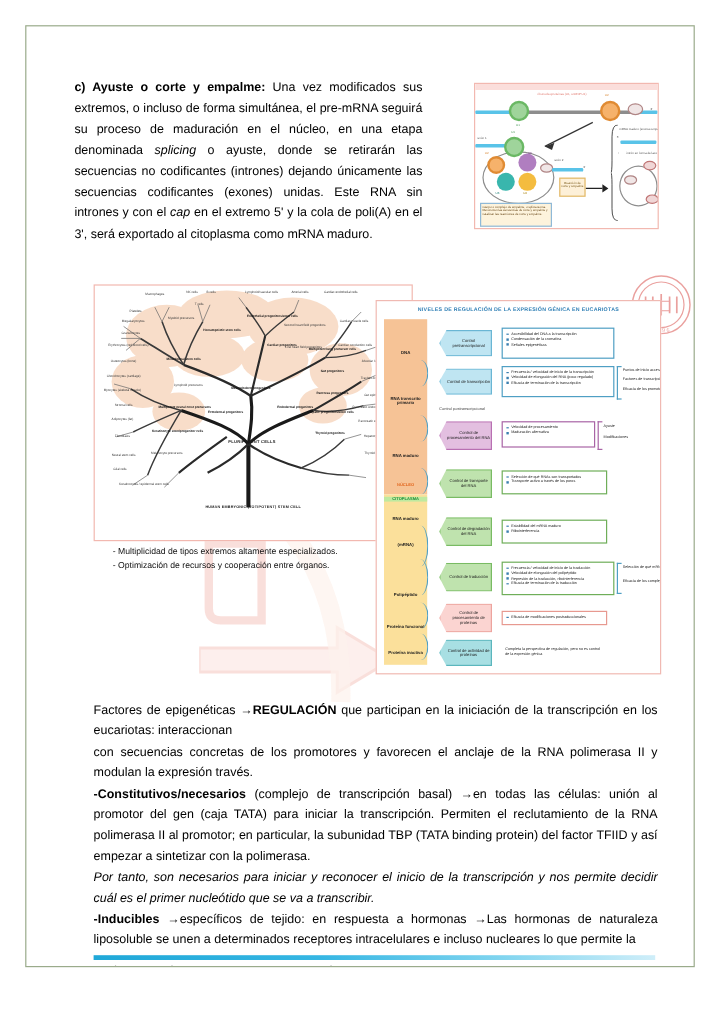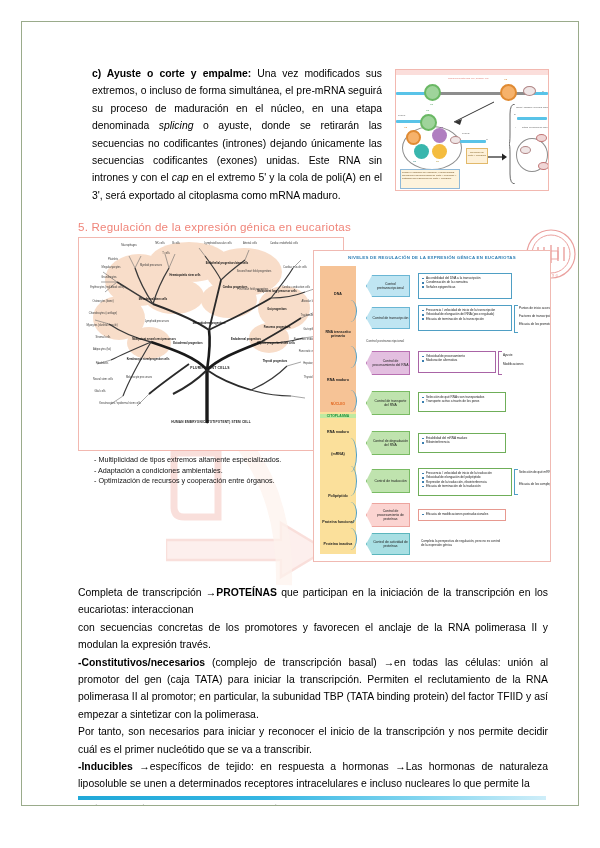--- a/index.html
+++ b/index.html
@@ -58,21 +58,21 @@
     line-height: 17.4px;
     color: #000;
     text-align: justify;
     margin: 0;
   }
   .para b { font-weight: bold; }
   .para i { font-style: italic; }
 
   .p1 {
     position: absolute;
-    left: 36px;
+    left: 6px;
     top: 18px;
     width: 290px;
   }
 
   .h5 {
     position: absolute;
     left: 22px;
     top: 173px;
     font-size: 11.6px;
     font-weight: normal;
@@ -405,21 +405,20 @@
       <div class="tinytext" style="left:118px;top:43px;">5'</div>
       <div class="tinytext" style="left:126px;top:56px;">intrón en forma de lazo</div>
       <div class="tinytext" style="left:119px;top:56px;">+</div>
 
       <div class="loopline" style="left:120px;top:68px;width:30px;height:32px;"></div>
       <div class="node" style="left:124px;top:76px;width:11px;height:8px;background:#f0e6e6;border:1px solid #b08585;border-radius:50%;"></div>
       <div class="node" style="left:140px;top:64px;width:11px;height:8px;background:#f0d6d6;border:1px solid #c07575;border-radius:50%;"></div>
       <div class="node" style="left:142px;top:92px;width:11px;height:8px;background:#f0d6d6;border:1px solid #c07575;border-radius:50%;"></div>
     </div>
 
-    <div class="h5">5. Regulación de la expresión génica en eucariotas</div>
 
     <div class="fig-tree">
       <svg class="tree-canvas" viewBox="0 0 264 212">
 
         <g fill="#f6d2b8" opacity="0.75">
           <ellipse cx="60" cy="42" rx="34" ry="26"></ellipse>
           <ellipse cx="110" cy="24" rx="40" ry="20"></ellipse>
           <ellipse cx="165" cy="34" rx="38" ry="24"></ellipse>
           <ellipse cx="40" cy="80" rx="26" ry="22"></ellipse>
           <ellipse cx="205" cy="70" rx="26" ry="22"></ellipse>
@@ -528,21 +527,20 @@
       <div class="tree-lbl" style="left:42px;top:138px;width:36px;">Melanocyte precursors</div>
       <div class="tree-lbl" style="left:10px;top:140px;width:28px;">Neural stem cells</div>
       <div class="tree-lbl" style="left:6px;top:152px;width:30px;">Glial cells</div>
       <div class="tree-lbl" style="left:18px;top:164px;width:46px;">Keratinocytes / epidermal stem cells</div>
       <div class="tree-lbl" style="left:60px;top:82px;width:36px;">Lymphoid precursors</div>
       <div class="tree-lbl" style="left:56px;top:26px;width:32px;">Myeloid precursors</div>
     </div>
 
     <div class="bullets">
       <div>- Multiplicidad de tipos extremos altamente especializados.</div>
-      <div>- Adaptación a condiciones ambientales.</div>
       <div>- Optimización de recursos y cooperación entre órganos.</div>
     </div>
 
     <div class="fig-reg">
       <div class="reg-title">NIVELES DE REGULACIÓN DE LA EXPRESIÓN GÉNICA EN EUCARIOTAS</div>
 
       <div class="reg-spine">
         <div class="seg seg-nuc" style="top:0;height:146px;"></div>
         <div class="seg seg-cyt" style="top:146px;height:142px;"></div>
 
@@ -654,24 +652,24 @@
       <div class="chev c-teal" style="left:52px;top:282px;width:44px;height:22px;">
           <span>Control de actividad de proteínas</span>
         </div>
       <div class="detail d-none" style="left:104px;top:286px;width:88px;height:14px;">
         <div>Completa la perspectiva de regulación, pero no es control de la expresión génica</div>
       </div>
     </div>
 
 
     <div class="p2">
-      <p class="para" style="margin:0;"><span>Completa de transcripción →</span><b>PROTEÍNAS</b><span> que participan en la iniciación de la transcripción en los eucariotas: interaccionan</span></p>
+      <p class="para" style="margin:0;"><span>Factores de epigenéticas →</span><b>REGULACIÓN</b><span> que participan en la iniciación de la transcripción en los eucariotas: interaccionan</span></p>
       <p class="para" style="margin:0;"><span>con secuencias concretas de los promotores y favorecen el anclaje de la RNA polimerasa II y modulan la expresión través.</span></p>
       <p class="para" style="margin:0;"><b>-Constitutivos/necesarios</b><span> (complejo de transcripción basal) →en todas las células: unión al promotor del gen (caja TATA) para iniciar la transcripción. Permiten el reclutamiento de la RNA polimerasa II al promotor; en particular, la subunidad TBP (TATA binding protein) del factor TFIID y así empezar a sintetizar con la polimerasa.</span></p>
-      <p class="para" style="margin:0;"><span>Por tanto, son necesarios para iniciar y reconocer el inicio de la transcripción y nos permite decidir cuál es el primer nucleótido que se va a transcribir.</span></p>
+      <p class="para" style="margin:0;font-style:italic;"><span>Por tanto, son necesarios para iniciar y reconocer el inicio de la transcripción y nos permite decidir cuál es el primer nucleótido que se va a transcribir.</span></p>
       <p class="para" style="margin:0;"><b>-Inducibles</b><span> →específicos de tejido: en respuesta a hormonas →Las hormonas de naturaleza liposoluble se unen a determinados receptores intracelulares e incluso nucleares lo que permite la</span></p>
     </div>
 
     <div class="grad-bar"></div>
 
     <div class="footer">
       <span class="f-author">MARÍA MOLINA SÁNCHEZ</span>
       <span class="f-school">ODONTOLOGÍA UM</span>
       <span class="f-page">195</span>
     </div>

